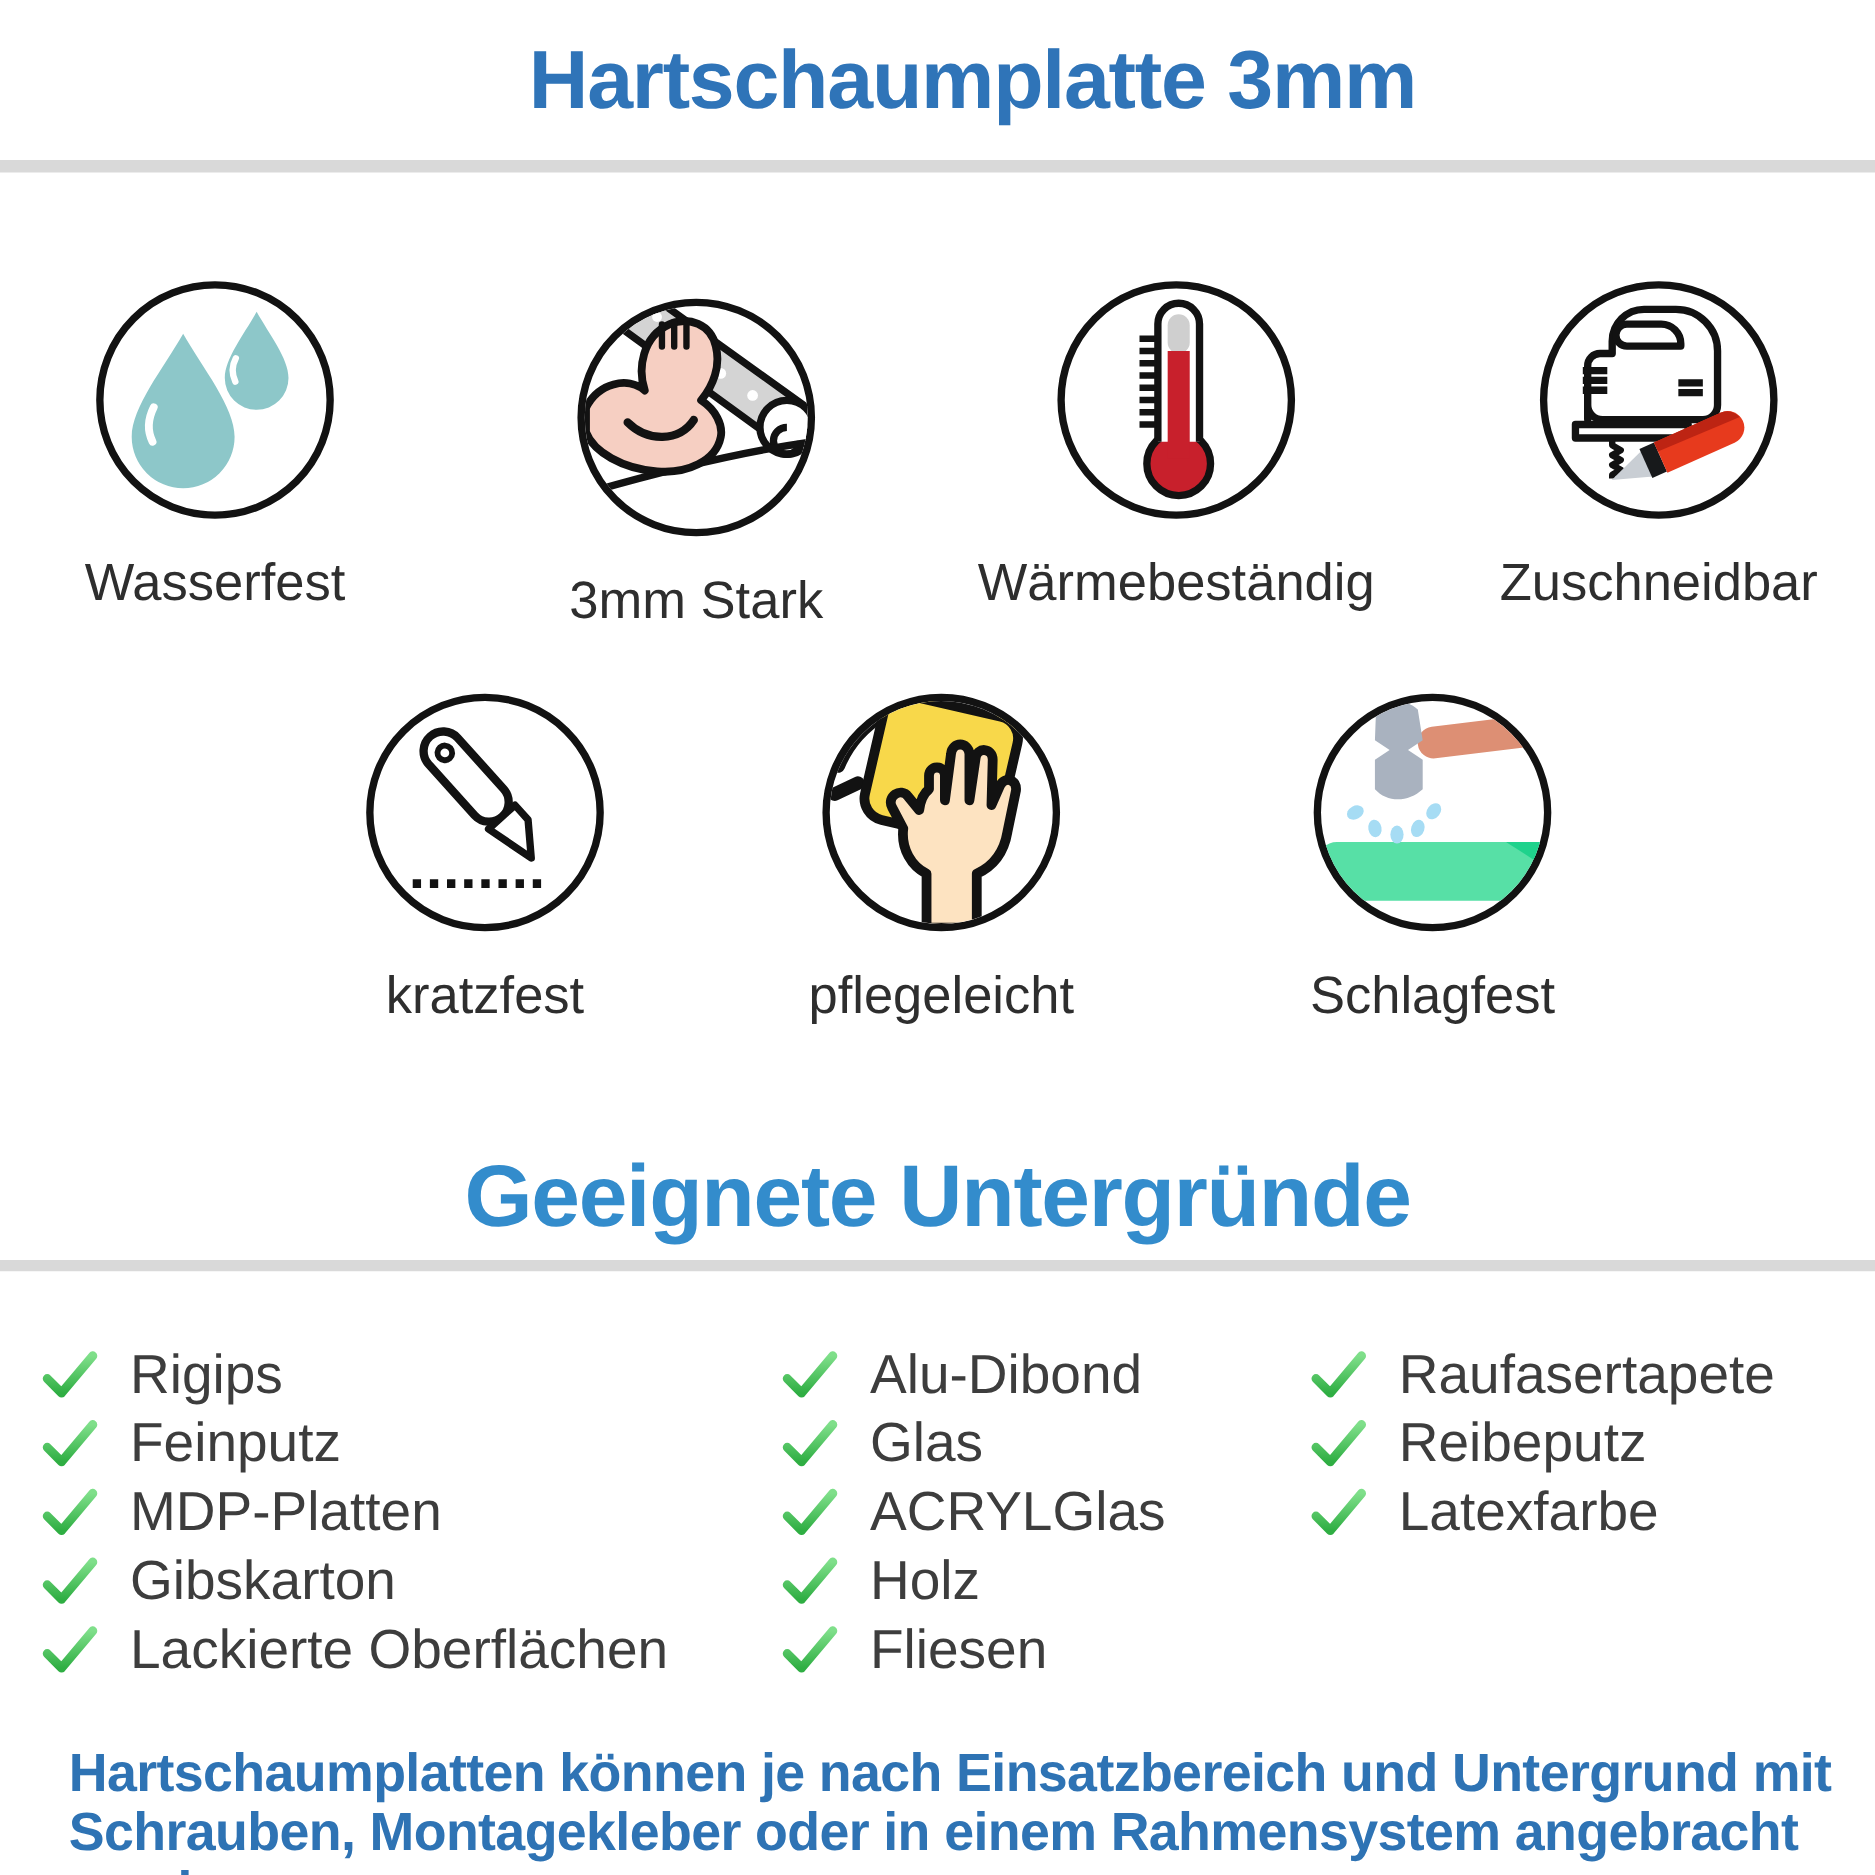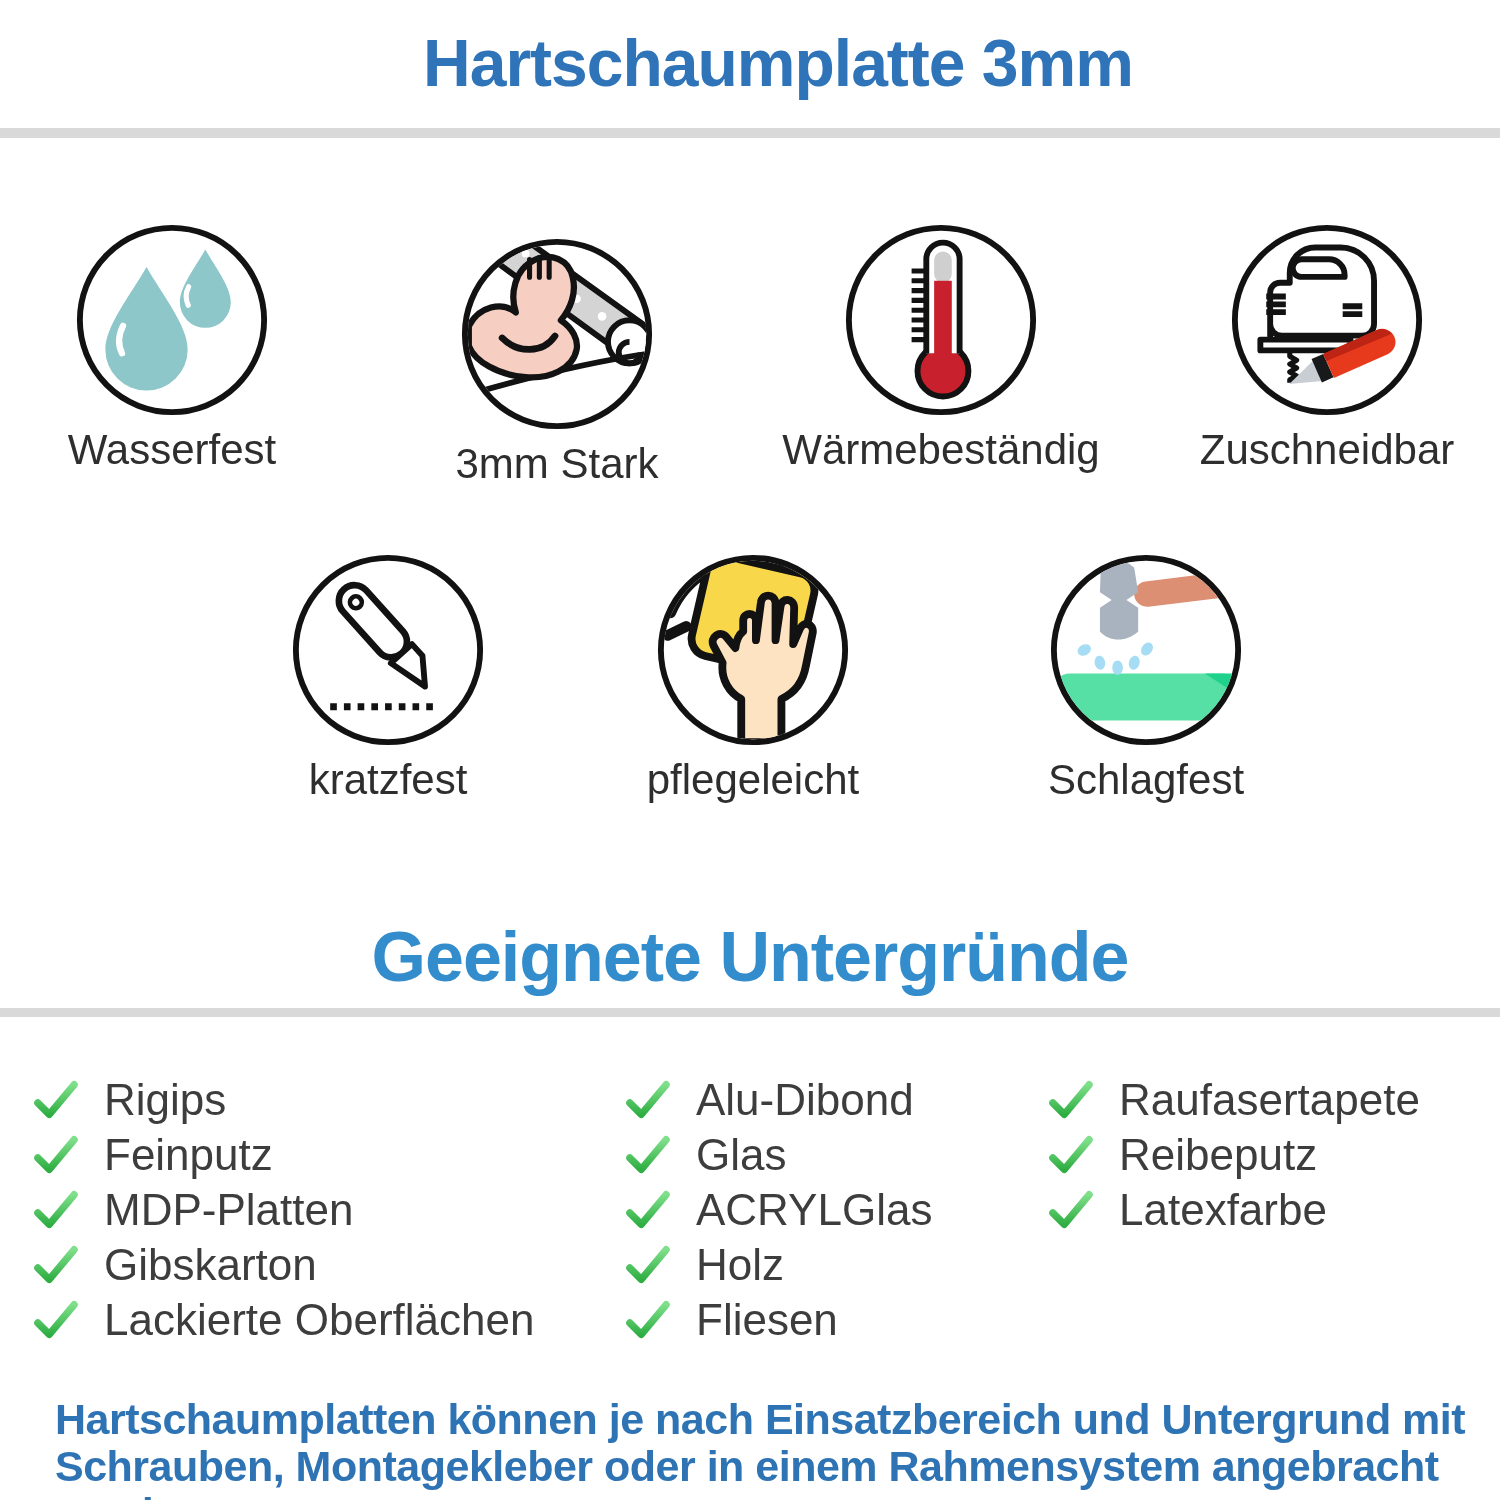--- a/index.html
+++ b/index.html
@@ -7,21 +7,21 @@
           font-family:"Liberation Sans",sans-serif;}
   .title{position:absolute;top:30px;left:0;width:100%;margin:0;text-align:center;
          font-size:66px;font-weight:600;letter-spacing:-1px;line-height:66px;color:var(--title-blue);padding-left:28px;}
   .subtitle{position:absolute;top:922px;left:0;width:100%;margin:0;text-align:center;
          font-size:70px;font-weight:600;letter-spacing:-1px;line-height:70px;color:var(--subtitle-blue);}
   .bar{position:absolute;left:0;width:1500px;background:var(--bar-gray);}
   .bar-top{top:128px;height:10px;}
   .bar-bottom{top:1008px;height:9px;}
   .feature{position:absolute;width:340px;display:flex;flex-direction:column;align-items:center;}
   .feature svg{display:block;}
-  .flabel{margin-top:8px;font-size:42px;font-weight:500;color:var(--text-dark);white-space:nowrap;}
+  .flabel{margin-top:24px;font-size:42px;font-weight:500;color:var(--text-dark);white-space:nowrap;}
   .col{position:absolute;top:1072px;display:flex;flex-direction:column;}
   .lrow{display:flex;align-items:center;height:55px;gap:25px;}
   .lrow svg{flex:0 0 auto;}
   .itext{font-size:44px;font-weight:500;color:var(--list-text);white-space:nowrap;}
   .footer{position:absolute;left:55px;top:1396px;font-size:43px;font-weight:600;
           letter-spacing:-0.5px;line-height:47px;color:var(--footer-blue);}
   .ic{stroke:var(--outline-black);}
 </style>
 </head>
 <body>

